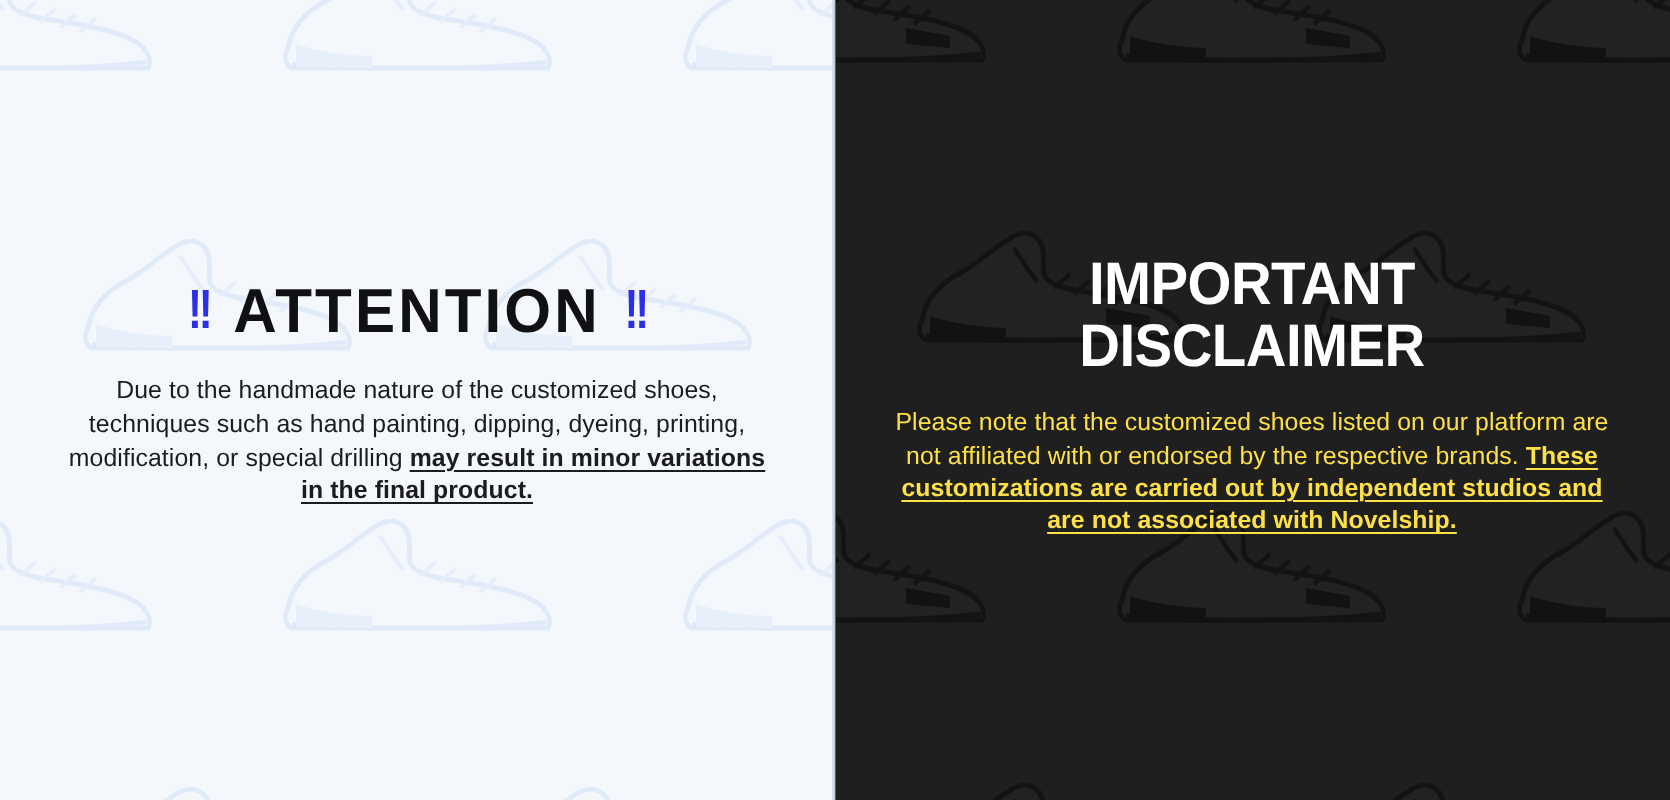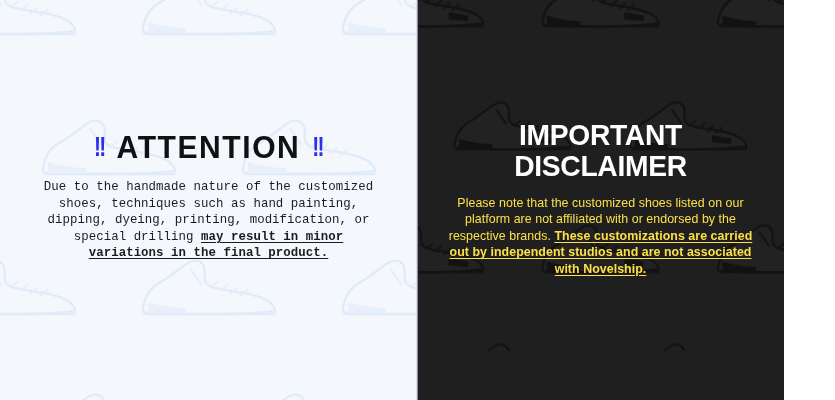--- a/index.html
+++ b/index.html
@@ -83,33 +83,32 @@
     transform: scaleX(0.8) scaleY(1.02);
     display: inline-block;
   }
 
   .body-left {
     font-size: 12.4px;
     line-height: 16.6px;
     color: #1c1c1e;
     margin: 0;
     letter-spacing: 0.05px;
-    font-family: Liberation Mono, monospace;
   }
 
   .body-left .emph {
     font-weight: 700;
     text-decoration: underline;
     text-underline-offset: 2px;
     text-decoration-thickness: 1px;
   }
 
   
   .panel-right {
-    width: 367px;
+    width: 418px;
     background: #1f1f1f;
   }
 
   .panel-right .panel-content {
     padding: 0 30px;
     margin-top: -4px;
   }
 
   .heading-disclaimer {
     font-size: 30px;

